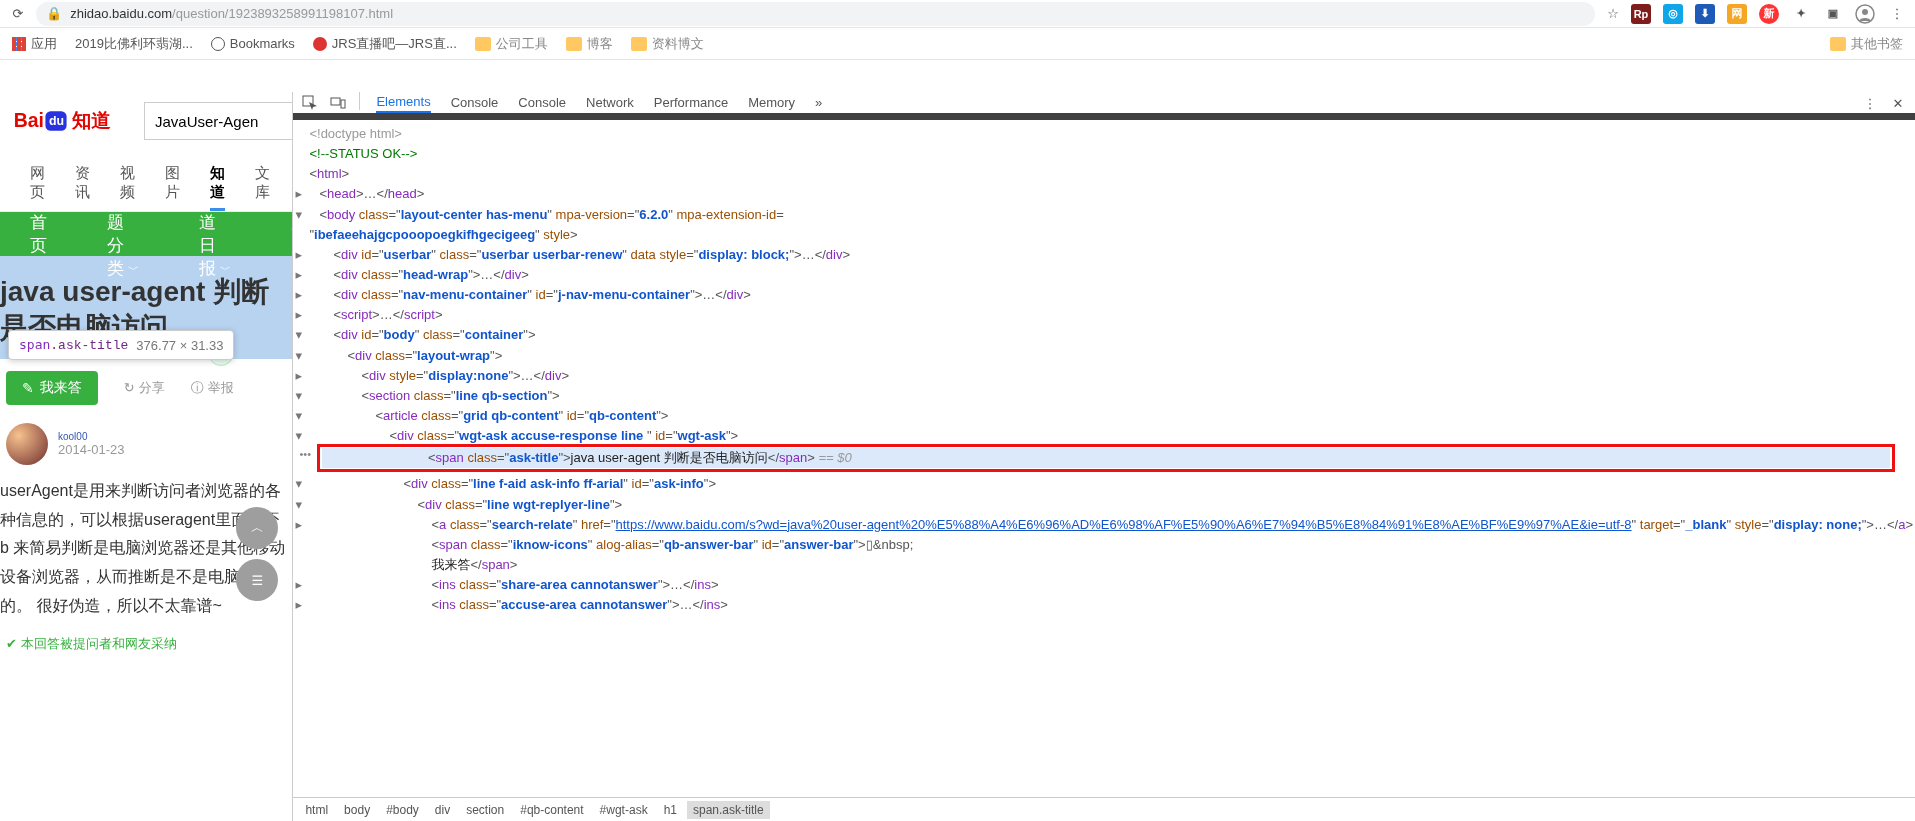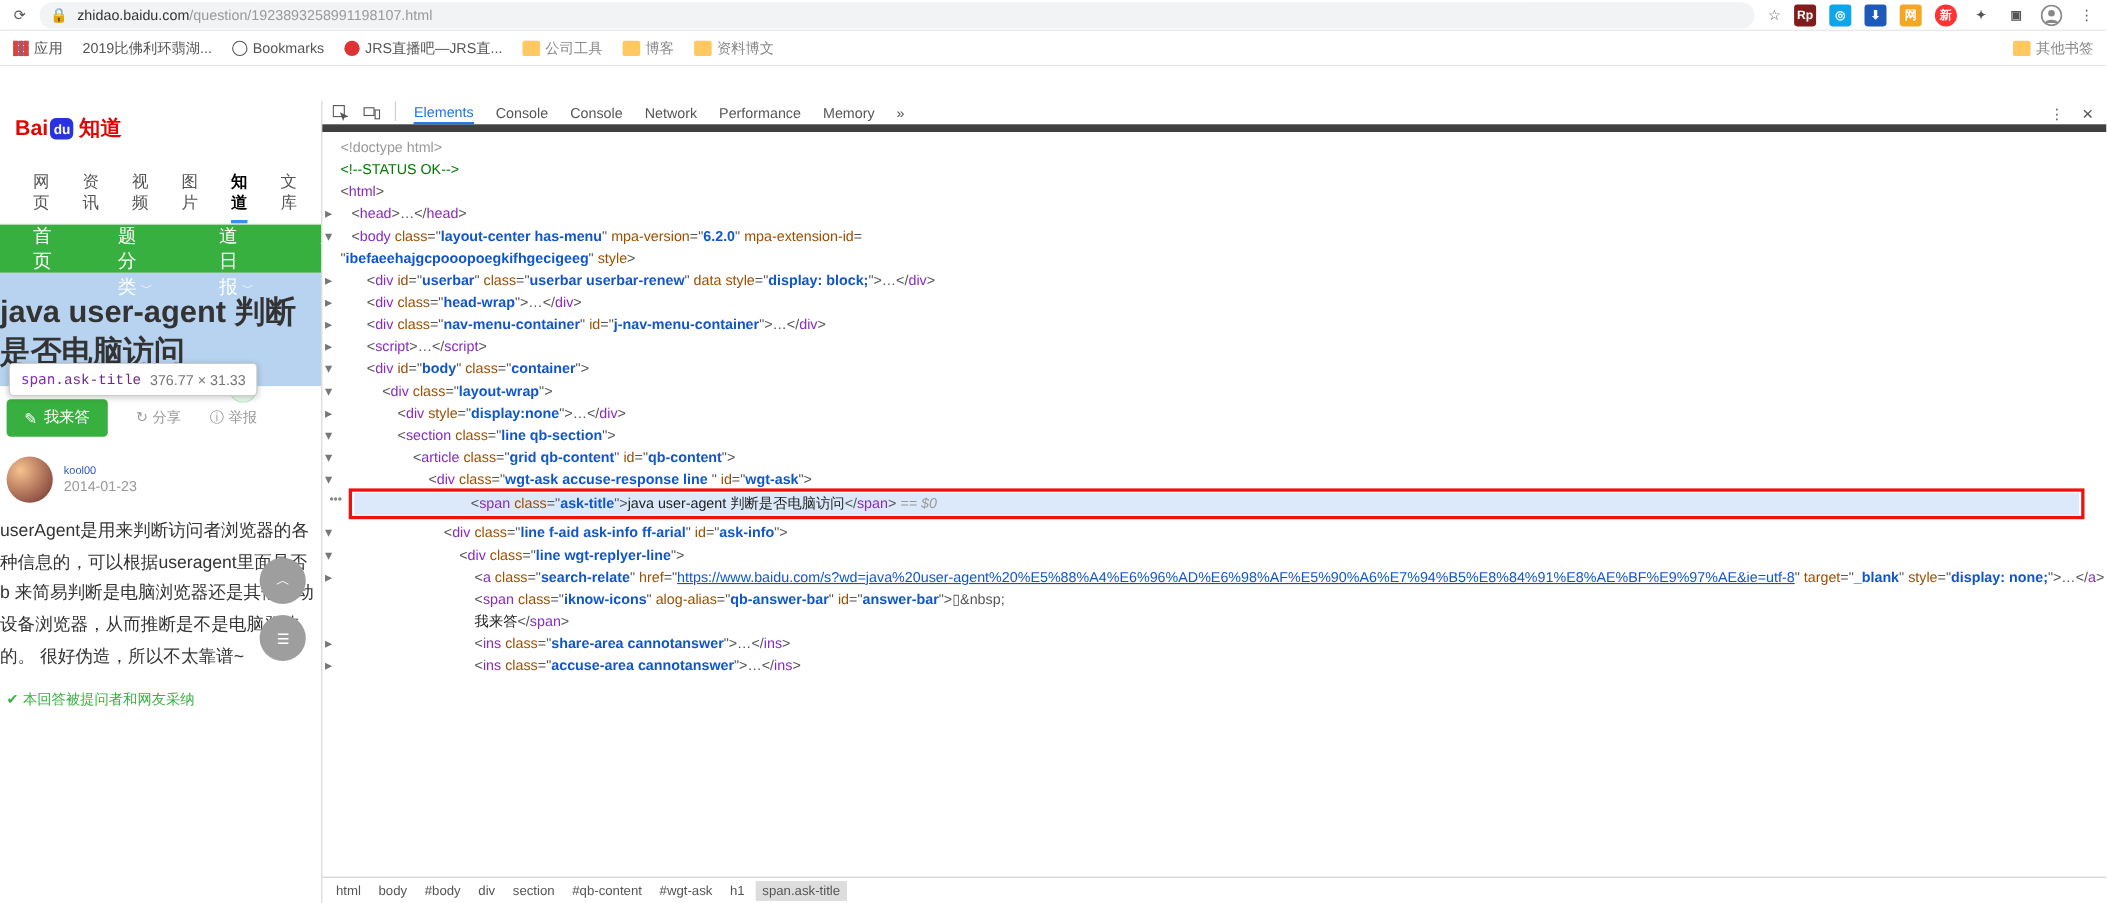--- a/index.html
+++ b/index.html
@@ -158,20 +158,24 @@
     <div class="page-pane">
       <div class="hdr-row">
         <div class="logo">
           <svg viewBox="0 0 130 34" width="130" height="34">
             <text x="0" y="24" font-size="22" font-weight="bold" fill="#e10601">Bai</text>
             <rect x="36" y="6" width="24" height="22" rx="6" fill="#2932e1"></rect>
             <text x="40" y="22" font-size="14" fill="#fff" font-weight="bold">du</text>
             <text x="66" y="24" font-size="22" font-weight="bold" fill="#e10601">知道</text>
           </svg>
         </div>
+        <div class="searchbox">
+          <input value="JavaUser-Agen" style="">
+
+        </div>
 
       </div>
 
       <div class="tabs-row">
         <div class="tab">网页</div>
         <div class="tab">资讯</div>
         <div class="tab">视频</div>
         <div class="tab">图片</div>
         <div class="tab active">知道</div>
         <div class="tab">文库</div>

